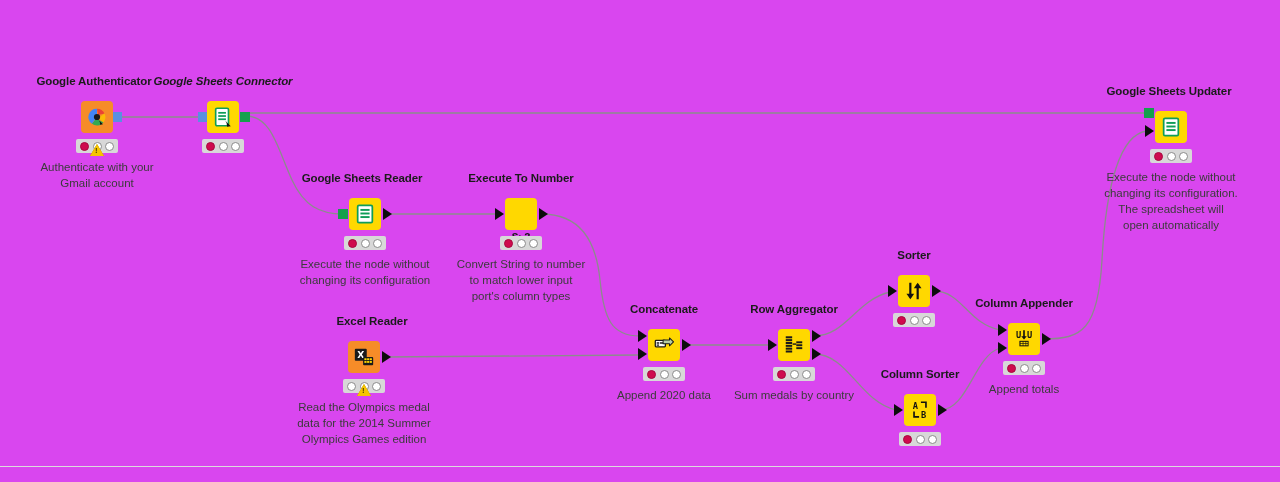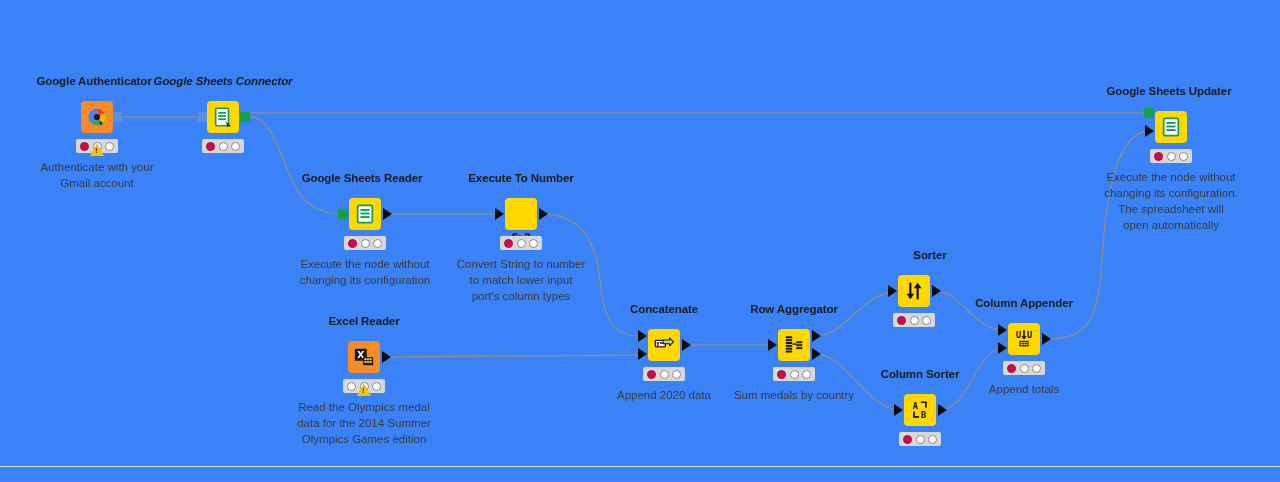--- a/index.html
+++ b/index.html
@@ -8,21 +8,21 @@
     background: #ffffff;
   }
   body {
     font-family: "Liberation Sans", sans-serif;
     -webkit-font-smoothing: antialiased;
   }
   #canvas {
     position: relative;
     width: 1280px;
     height: 482px;
-    background: #3b82f6;
+    background: #d946ef;
     overflow: hidden;
   }
   #wires {
     position: absolute;
     left: 0;
     top: 0;
     width: 1280px;
     height: 482px;
     pointer-events: none;
   }
@@ -253,21 +253,21 @@
         <div class="status">
           <span class="led red"></span>
           <span class="led"></span>
           <span class="led"></span>
         </div>
         <div class="annot" style="width: 200px;">Convert String to number
 to match lower input
 port's column types</div>
       </div>
       <div class="node" style="left: 364px; top: 357px;">
-        <div class="node-title" style="margin-left: 0px;">Excel Reader</div>
+        <div class="node-title" style="margin-left: 8px;">Excel Reader</div>
         <div class="port tri" style="left: 18px; top: 0px;"></div>
         <div class="node-box orange">
           <span style="display: block; width: 22px; height: 22px;">
     <svg class="node-icon" viewBox="0 0 24 24" xmlns="http://www.w3.org/2000/svg">
       <rect x="2" y="3" width="13" height="13" rx="1" fill="#1a1a1a"></rect>
       <text x="8.5" y="13" font-family="DejaVu Sans, sans-serif" font-size="10" font-weight="bold" fill="#ffffff" text-anchor="middle">X</text>
       <rect x="11" y="12" width="11" height="9" rx="1" fill="#1a1a1a"></rect>
       <g fill="#ffd800">
         <rect x="12.4" y="13.4" width="2.4" height="2"></rect>
         <rect x="15.4" y="13.4" width="2.4" height="2"></rect>
@@ -338,21 +338,21 @@
           </span>
         </div>
         <div class="status">
           <span class="led red"></span>
           <span class="led"></span>
           <span class="led"></span>
         </div>
         <div class="annot" style="width: 180px;">Sum medals by country</div>
       </div>
       <div class="node" style="left: 914px; top: 291px;">
-        <div class="node-title" style="margin-left: 16px;">Sorter</div>
+        <div class="node-title" style="margin-left: 0px;">Sorter</div>
         <div class="port tri" style="left: -26px; top: 0px;"></div>
         <div class="port tri" style="left: 18px; top: 0px;"></div>
         <div class="node-box yellow">
           <span style="display: block; width: 22px; height: 22px;">
     <svg class="node-icon" viewBox="0 0 24 24" xmlns="http://www.w3.org/2000/svg">
       <g stroke="#111" stroke-width="2.4" fill="none">
         <path d="M8 3 v16"></path>
         <path d="M16 21 v-16"></path>
       </g>
       <path d="M8 21 l-4.2-6 h8.4 z" fill="#111"></path>

